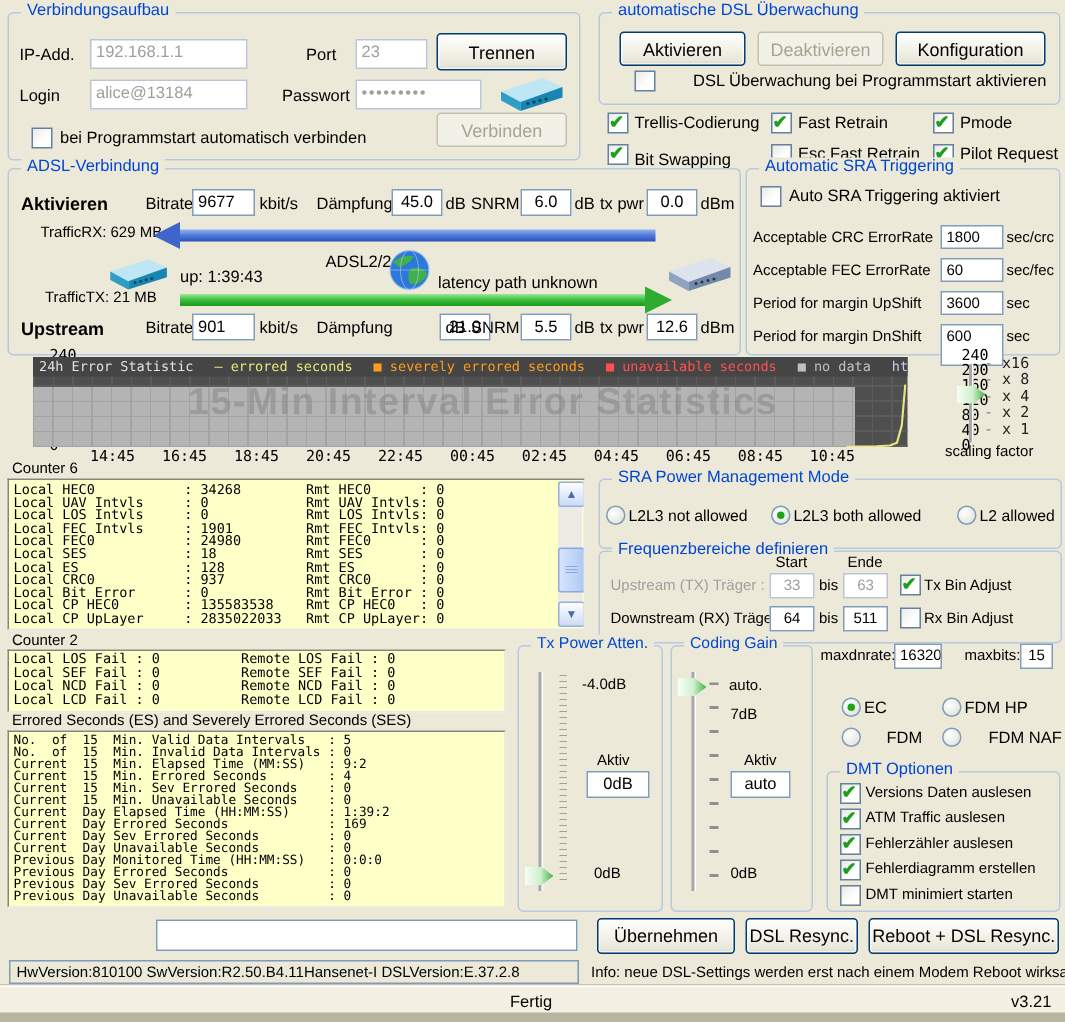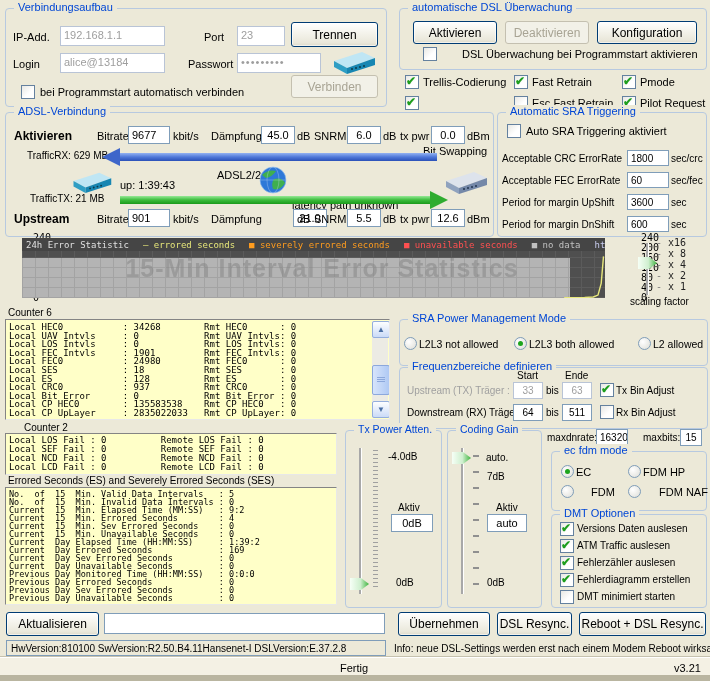--- a/index.html
+++ b/index.html
@@ -131,21 +131,21 @@
   <span class="cb" style="left:423px;top:47px;"></span>
   <span class="lbl" style="left:441px;top:48px;margin-left:21px;">DSL Überwachung bei Programmstart aktivieren</span>
 
   <span class="cb chk" style="left:405px;top:75px;"></span>
   <span class="lbl" style="left:423px;top:76px;">Trellis-Codierung</span>
   <span class="cb chk" style="left:514px;top:75px;"></span>
   <span class="lbl" style="left:532px;top:76px;">Fast Retrain</span>
   <span class="cb chk" style="left:622px;top:75px;"></span>
   <span class="lbl" style="left:640px;top:76px;">Pmode</span>
   <span class="cb chk" style="left:405px;top:96px;"></span>
-  <span class="lbl" style="left:423px;top:101px;margin-top:44px;">Bit Swapping</span>
+  <span class="lbl" style="left:423px;top:101px;">Bit Swapping</span>
   <span class="cb" style="left:514px;top:96px;"></span>
   <span class="lbl" style="left:532px;top:97px;">Esc Fast Retrain</span>
   <span class="cb chk" style="left:622px;top:96px;"></span>
   <span class="lbl" style="left:640px;top:97px;">Pilot Request</span>
 
   <div class="gb" style="left:5px;top:112px;width:487px;height:123px;">
     <span class="gt">ADSL-Verbindung</span>
   </div>
   <span class="lbl b" style="left:14px;top:129px;">Aktivieren</span>
   <span class="lbl" style="left:97px;top:130px;">Bitrate</span>
@@ -177,21 +177,21 @@
   <span class="lbl" style="left:120px;top:179px;">up: 1:39:43</span>
   <span class="lbl" style="left:217px;top:169px;">ADSL2/2+</span>
   <svg class="abs" style="left:258px;top:165px;" width="30" height="30" viewBox="0 0 30 30">
     <circle cx="15" cy="15" r="13" fill="#2E78D8"></circle>
     <path d="M4,10 Q10,4 18,6 Q14,12 8,13 Z" fill="#3FAF4F"></path>
     <path d="M16,14 Q24,12 27,18 Q22,26 15,24 Q13,18 16,14 Z" fill="#3FAF4F"></path>
     <ellipse cx="15" cy="15" rx="13" ry="13" fill="none" stroke="#9CC4F0" stroke-width="1" opacity=".6"></ellipse>
     <ellipse cx="15" cy="15" rx="6" ry="13" fill="none" stroke="#BFD8F4" stroke-width=".7" opacity=".5"></ellipse>
     <path d="M2,15 h26" stroke="#BFD8F4" stroke-width=".7" opacity=".5"></path>
   </svg>
-  <span class="lbl" style="left:292px;top:199px;">latency path unknown</span>
+  <span class="lbl" style="left:292px;top:183px;">latency path unknown</span>
   <svg class="abs" style="left:440px;top:168px;" width="50" height="28" viewBox="0 0 50 26">
     <polygon points="6,12 34,3 47,9 19,19" fill="#DDE3EC"></polygon>
     <polygon points="6,12 19,19 19,25 6,18" fill="#8FA2BE"></polygon>
     <polygon points="19,19 47,9 47,16 19,25" fill="#7488A8"></polygon>
     <circle cx="24" cy="20" r="1" fill="#223652"></circle>
       <circle cx="28" cy="19" r="1" fill="#223652"></circle>
     <circle cx="32" cy="18" r="1" fill="#223652"></circle>
       <circle cx="36" cy="17" r="1" fill="#223652"></circle>
   </svg>
   <span class="lbl small" style="left:30px;top:193px;">TrafficTX: 21 MB</span>
@@ -220,21 +220,21 @@
   <span class="lbl small" style="left:502px;top:153px;">Acceptable CRC ErrorRate</span>
   <div class="field" style="left:627px;top:150px;width:42px;height:16px;font-size:10px;">1800</div>
   <span class="lbl small" style="left:671px;top:153px;">sec/crc</span>
   <span class="lbl small" style="left:502px;top:175px;">Acceptable FEC ErrorRate</span>
   <div class="field" style="left:627px;top:172px;width:42px;height:16px;font-size:10px;">60</div>
   <span class="lbl small" style="left:671px;top:175px;">sec/fec</span>
   <span class="lbl small" style="left:502px;top:197px;">Period for margin UpShift</span>
   <div class="field" style="left:627px;top:194px;width:42px;height:16px;font-size:10px;">3600</div>
   <span class="lbl small" style="left:671px;top:197px;">sec</span>
   <span class="lbl small" style="left:502px;top:219px;">Period for margin DnShift</span>
-  <div class="field" style="left:627px;top:216px;width:42px;height:16px;font-size:10px;">600</div>
+  <div class="field" style="left:627px;top:216px;width:42px;height:28px;font-size:10px;">600</div>
   <span class="lbl small" style="left:671px;top:219px;">sec</span>
 
   <div id="y-left" class="yaxis" style="left:0px;top:233px;width:20px;height:70px;text-align:right;">
       <span class="ytick">240</span>
       <span class="ytick">200</span>
       <span class="ytick">160</span>
       <span class="ytick">120</span>
       <span class="ytick">80</span>
       <span class="ytick">40</span>
       <span class="ytick">0</span>
@@ -257,20 +257,33 @@
     </div>
   </div>
   <div id="y-right" class="yaxis" style="left:608px;top:233px;width:24px;height:70px;">
       <span class="ytick">240</span>
       <span class="ytick">200</span>
       <span class="ytick">160</span>
       <span class="ytick">120</span>
       <span class="ytick">80</span>
       <span class="ytick">40</span>
       <span class="ytick">0</span>
+    </div>
+  <div id="x-axis">
+      <span class="xtick">14:45</span>
+      <span class="xtick">16:45</span>
+      <span class="xtick">18:45</span>
+      <span class="xtick">20:45</span>
+      <span class="xtick">22:45</span>
+      <span class="xtick">00:45</span>
+      <span class="xtick">02:45</span>
+      <span class="xtick">04:45</span>
+      <span class="xtick">06:45</span>
+      <span class="xtick">08:45</span>
+      <span class="xtick">10:45</span>
     </div>
   <div class="track" style="left:646px;top:243px;height:52px;"></div>
   <div class="sthumb" style="left:638px;top:257px;"></div>
   <div id="scale-labels">
       <span class="scl">x16</span>
       <span class="scl">x 8</span>
       <span class="scl">x 4</span>
       <span class="scl">x 2</span>
       <span class="scl">x 1</span>
     </div>
@@ -317,21 +330,21 @@
   <div class="field dis ctr" style="left:562px;top:382px;width:30px;height:17px;font-size:10px;">63</div>
   <span class="cb chk" style="left:600px;top:383px;"></span>
   <span class="lbl small" style="left:616px;top:385px;">Tx Bin Adjust</span>
   <span class="lbl small" style="left:407px;top:407px;">Downstream (RX) Träger :</span>
   <div class="field ctr" style="left:513px;top:404px;width:30px;height:17px;font-size:10px;">64</div>
   <span class="lbl small" style="left:546px;top:407px;">bis</span>
   <div class="field ctr" style="left:562px;top:404px;width:30px;height:17px;font-size:10px;">511</div>
   <span class="cb" style="left:600px;top:405px;"></span>
   <span class="lbl small" style="left:616px;top:407px;">Rx Bin Adjust</span>
 
-  <span class="lbl small" style="left:8px;top:422px;margin-left:16px;">Counter 2</span>
+  <span class="lbl small" style="left:8px;top:422px;">Counter 2</span>
   <div class="ybox" style="left:5px;top:433px;width:332px;height:42px;">
     <pre style="padding:2px 0 0 3px;font-size:9px;line-height:9px;">Local LOS Fail : 0          Remote LOS Fail : 0
 Local SEF Fail : 0          Remote SEF Fail : 0
 Local NCD Fail : 0          Remote NCD Fail : 0
 Local LCD Fail : 0          Remote LCD Fail : 0</pre>
   </div>
   <span class="lbl small" style="left:8px;top:475px;">Errored Seconds (ES) and Severely Errored Seconds (SES)</span>
   <div class="ybox" style="left:5px;top:487px;width:332px;height:118px;">
     <pre style="padding:2px 0 0 3px;font-size:8.5px;line-height:8px;">No.  of  15  Min. Valid Data Intervals   : 5
 No.  of  15  Min. Invalid Data Intervals : 0
@@ -372,23 +385,20 @@
   <span class="lbl small" style="left:496px;top:502px;">Aktiv</span>
   <div class="field ctr" style="left:487px;top:514px;width:40px;height:18px;">auto</div>
   <span class="lbl small" style="left:487px;top:577px;">0dB</span>
   <div class="sthumb" style="left:452px;top:452px;"></div>
 
   <span class="lbl small" style="left:547px;top:432px;">maxdnrate:</span>
   <div class="field ctr" style="left:596px;top:429px;width:32px;height:17px;font-size:10px;">16320</div>
   <span class="lbl small" style="left:643px;top:432px;">maxbits:</span>
   <div class="field ctr" style="left:680px;top:429px;width:22px;height:17px;font-size:10px;">15</div>
 
-  <div class="gb" style="left:551px;top:451px;width:154px;height:58px;">
-    <span class="gt">ec fdm mode</span>
-  </div>
   <span class="radio sel" style="left:561px;top:465px;"></span>
   <span class="lbl" style="left:576px;top:466px;">EC</span>
   <span class="radio" style="left:628px;top:465px;"></span>
   <span class="lbl" style="left:643px;top:466px;">FDM HP</span>
   <span class="radio" style="left:561px;top:485px;"></span>
   <span class="lbl" style="left:576px;top:486px;padding-left:15px;">FDM</span>
   <span class="radio" style="left:628px;top:485px;"></span>
   <span class="lbl" style="left:643px;top:486px;margin-left:16px;">FDM NAF</span>
 
   <div class="gb" style="left:551px;top:514px;width:154px;height:92px;">
@@ -398,21 +408,20 @@
   <span class="lbl small" style="left:577px;top:523px;">Versions Daten auslesen</span>
   <span class="cb chk" style="left:560px;top:539px;"></span>
   <span class="lbl small" style="left:577px;top:540px;">ATM Traffic auslesen</span>
   <span class="cb chk" style="left:560px;top:556px;"></span>
   <span class="lbl small" style="left:577px;top:557px;">Fehlerzähler auslesen</span>
   <span class="cb chk" style="left:560px;top:573px;"></span>
   <span class="lbl small" style="left:577px;top:574px;">Fehlerdiagramm erstellen</span>
   <span class="cb" style="left:560px;top:590px;"></span>
   <span class="lbl small" style="left:577px;top:591px;">DMT minimiert starten</span>
 
-  <div class="btn" style="left:6px;top:612px;width:93px;height:24px;">Aktualisieren</div>
   <div class="field" style="left:104px;top:613px;width:281px;height:21px;"></div>
   <div class="btn" style="left:398px;top:612px;width:92px;height:24px;">Übernehmen</div>
   <div class="btn" style="left:497px;top:612px;width:75px;height:24px;">DSL Resync.</div>
   <div class="btn" style="left:579px;top:612px;width:127px;height:24px;">Reboot + DSL Resync.</div>
   <div id="versionbar">HwVersion:810100   SwVersion:R2.50.B4.11Hansenet-I   DSLVersion:E.37.2.8</div>
   <span class="lbl small" style="left:394px;top:643px;">Info: neue DSL-Settings werden erst nach einem Modem Reboot wirksam</span>
   <div id="statusbar">
     <span class="lbl" style="left:340px;top:4px;">Fertig</span>
     <span class="lbl" style="left:674px;top:4px;">v3.21</span>
   </div>

